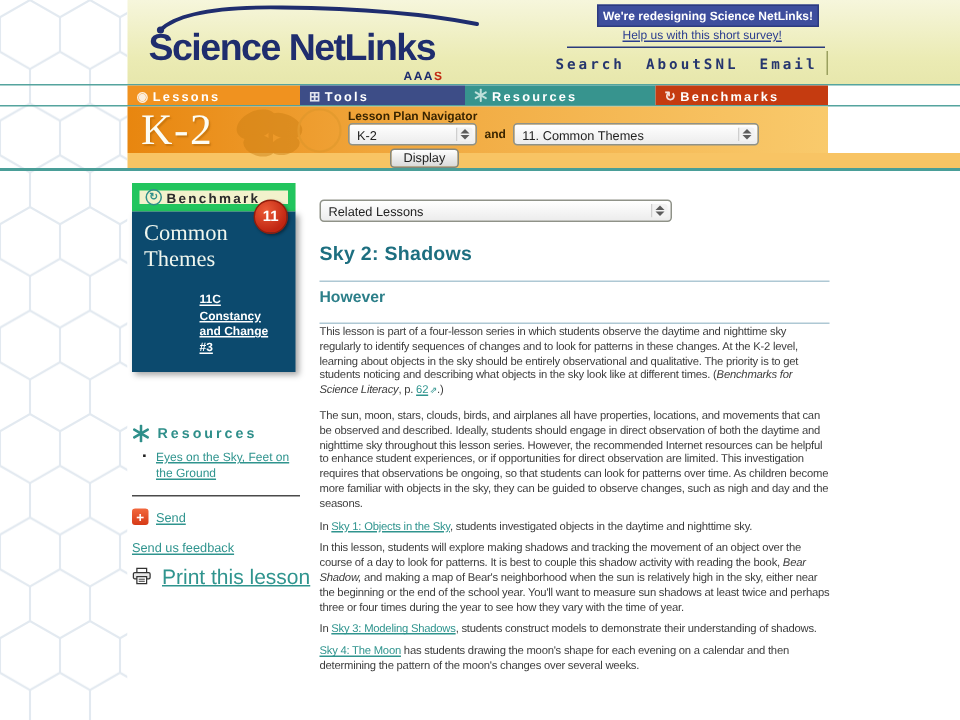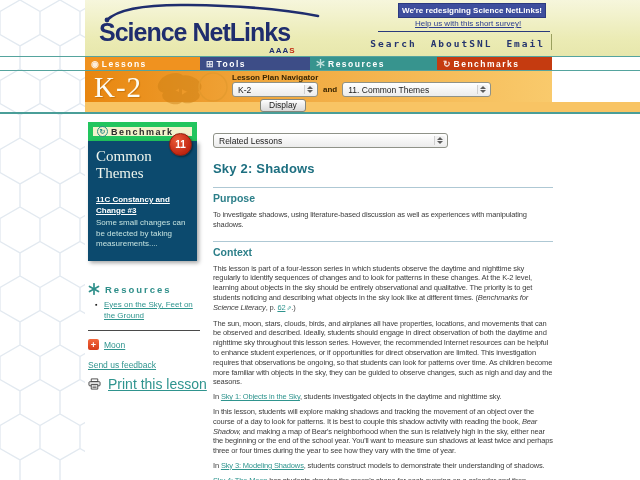--- a/index.html
+++ b/index.html
@@ -55,42 +55,42 @@
   .and-label{font-size:8px;font-weight:bold;color:#3a2500;}
   .display-btn{position:absolute;left:175px;top:28px;height:13px;padding:0 8px;
     background:linear-gradient(#fefefe,#d9d9d9);border:1px solid #85867a;border-radius:3px;
     font-size:8.5px;color:#222;line-height:11px;}
 
   
   .fselect{position:relative;height:15px;background:linear-gradient(#ffffff,#ececec);
     border:1px solid #8f9288;border-radius:3px;box-sizing:border-box;
     display:flex;align-items:center;padding-left:5px;font-size:8.5px;color:#222;cursor:pointer;}
   .sel-grade{width:86px;}
-  .sel-theme{width:149px;}
+  .sel-theme{width:164px;}
   .sel-related{width:235px;}
   .spin{position:absolute;right:2px;top:2px;width:10px;height:9px;display:flex;flex-direction:column;
     align-items:center;justify-content:center;gap:1px;background:#f2f2f2;border-left:1px solid #cfcfcf;border-radius:0 2px 2px 0;}
   .spin::before{content:"";border-left:3px solid transparent;border-right:3px solid transparent;border-bottom:3px solid #5c5c5c;}
   .spin::after{content:"";border-left:3px solid transparent;border-right:3px solid transparent;border-top:3px solid #5c5c5c;}
 
   
   .bench-head{position:absolute;left:88px;top:122px;width:109px;height:19px;background:#f2f2cc;
     border:5px solid #22c55e;box-sizing:border-box;display:flex;align-items:center;gap:3px;padding-left:4px;}
   .swirl-icon{width:11px;height:11px;border:1.5px solid #2f8f8a;border-radius:50%;box-sizing:border-box;
     color:#2f8f8a;font-size:7px;line-height:7px;display:flex;align-items:center;justify-content:center;font-weight:bold;}
   .bench-head-label{font-size:9px;font-weight:bold;letter-spacing:1.5px;color:#2b2b2b;}
   .badge{position:absolute;left:169px;top:133px;width:21px;height:21px;border-radius:50%;
     background:radial-gradient(circle at 35% 30%,#ec5b37,#c02612 70%);border:1px solid #8f1d0c;
     color:#fff;font-size:10px;font-weight:bold;display:flex;align-items:center;justify-content:center;
     box-shadow:1px 1px 2px rgba(0,0,0,.4);z-index:5;}
   .bench-box{position:absolute;left:88px;top:141px;width:109px;box-sizing:border-box;
     background:#0c4a6e;padding:7px 8px 11px;box-shadow:2px 2px 4px rgba(0,0,0,.35);}
   .bench-title{font-family:"Liberation Serif",serif;font-size:15px;line-height:17px;color:#eff6ee;}
   .bench-link{display:block;margin-top:13px;font-size:8px;line-height:10.5px;font-weight:bold;
-    color:#ffffff;text-decoration:underline;}
+    color:#ffffff;text-decoration:underline;margin-left:37px;}
   .bench-desc{margin-top:2px;font-size:8px;line-height:10.5px;color:#c4e2df;}
   .res-head{position:absolute;left:88px;top:283px;display:flex;align-items:center;gap:5px;
     color:#2f8f8a;font-size:9.5px;font-weight:bold;letter-spacing:2px;}
   .res-item{position:absolute;left:104px;top:300px;width:94px;font-size:8px;line-height:10.5px;}
   .res-bullet{position:absolute;left:-9px;top:0;color:#222;font-size:7px;}
   .side-link{color:#2f948e;text-decoration:underline;}
   .side-div{position:absolute;left:88px;top:330px;width:112px;height:1px;background:#4a4a4a;}
   .share-row{position:absolute;left:88px;top:339px;display:flex;align-items:center;gap:5px;font-size:8.5px;}
   .share-icon{width:11px;height:11px;background:linear-gradient(#f2683d,#d63a17);border-radius:2px;
     color:#fff;font-size:9px;font-weight:bold;display:flex;align-items:center;justify-content:center;line-height:10px;}
@@ -208,41 +208,40 @@
   <div class="rule-c"></div>
 
   <div class="bench-head">
     <span class="swirl-icon">↻</span>
     <span class="bench-head-label">Benchmark</span>
   </div>
   <div class="badge">11</div>
   <div class="bench-box">
     <div class="bench-title">Common Themes</div>
     <a class="bench-link" href="#">11C Constancy and Change #3</a>
-    <div class="bench-desc">Some small changes can be detected by taking measurements....</div>
   </div>
 
   <div class="res-head">
     <svg width="12" height="12" viewBox="0 0 12 12">
       <g stroke="#2f8f8a" stroke-width="1.7" stroke-linecap="round">
         <line x1="6" y1="0.8" x2="6" y2="11.2"></line>
         <line x1="1.5" y1="3.4" x2="10.5" y2="8.6"></line>
         <line x1="1.5" y1="8.6" x2="10.5" y2="3.4"></line>
       </g>
     </svg>
     <span>Resources</span>
   </div>
   <div class="res-item">
     <span class="res-bullet">▪</span>
     <a class="side-link" href="#">Eyes on the Sky, Feet on the Ground</a>
   </div>
   <div class="side-div"></div>
   <div class="share-row">
     <span class="share-icon">+</span>
-    <a class="side-link" href="#">Moon</a>
+    <a class="side-link" href="#">Send</a>
   </div>
   <div class="feedback-row">
     <a class="side-link" href="#">Send us feedback</a>
   </div>
   <div class="print-row">
     <svg width="13" height="12" viewBox="0 0 14 12">
       <path d="M3.5,0.5 h7 v3 h-7 z" fill="#fff" stroke="#333" stroke-width="0.9"></path>
       <rect x="1" y="3.5" width="12" height="4.5" rx="1" fill="#e8e8e8" stroke="#333" stroke-width="0.9"></rect>
       <path d="M3.5,6.5 h7 v5 h-7 z" fill="#fff" stroke="#333" stroke-width="0.9"></path>
       <path d="M4.8,8.3 h4.4 M4.8,9.8 h4.4" stroke="#333" stroke-width="0.7"></path>
@@ -254,25 +253,23 @@
     <div class="related-wrap">
       <div class="fselect sel-related">
         <span>Related Lessons</span>
         <span class="spin"></span>
       </div>
     </div>
 
     <h1 class="page-title">Sky 2: Shadows</h1>
 
     <div class="sec-rule"></div>
-    <h2 class="sec-head">Purpose</h2>
-    <p class="body-p purpose">To investigate shadows, using literature-based discussion as well as experiences with manipulating shadows.</p>
+    <h2 class="sec-head">However</h2>
 
     <div class="sec-rule"></div>
-    <h2 class="sec-head">Context</h2>
 
     <p class="body-p"><span>This lesson is part of a four-lesson series in which students observe the daytime and nighttime sky regularly to identify sequences of changes and to look for patterns in these changes. At the K-2 level, learning about objects in the sky should be entirely observational and qualitative. The priority is to get students noticing and describing what objects in the sky look like at different times. (</span><em>Benchmarks for Science Literacy</em><span>, p. </span><a href="#" class="tlink">62</a><span class="ext">⇗</span><span>.)</span></p>
     <p class="body-p"><span>The sun, moon, stars, clouds, birds, and airplanes all have properties, locations, and movements that can be observed and described. Ideally, students should engage in direct observation of both the daytime and nighttime sky throughout this lesson series. However, the recommended Internet resources can be helpful to enhance student experiences, or if opportunities for direct observation are limited. This investigation requires that observations be ongoing, so that students can look for patterns over time. As children become more familiar with objects in the sky, they can be guided to observe changes, such as nigh and day and the seasons.</span></p>
     <p class="body-p"><span>In </span><a href="#" class="tlink">Sky 1: Objects in the Sky</a><span>, students investigated objects in the daytime and nighttime sky.</span></p>
     <p class="body-p"><span>In this lesson, students will explore making shadows and tracking the movement of an object over the course of a day to look for patterns. It is best to couple this shadow activity with reading the book, </span><em>Bear Shadow,</em><span> and making a map of Bear's neighborhood when the sun is relatively high in the sky, either near the beginning or the end of the school year. You'll want to measure sun shadows at least twice and perhaps three or four times during the year to see how they vary with the time of year.</span></p>
     <p class="body-p"><span>In </span><a href="#" class="tlink">Sky 3: Modeling Shadows</a><span>, students construct models to demonstrate their understanding of shadows.</span></p>
     <p class="body-p"><a href="#" class="tlink">Sky 4: The Moon</a><span> has students drawing the moon's shape for each evening on a calendar and then determining the pattern of the moon's changes over several weeks.</span></p>
   </div>
 
 </div>

